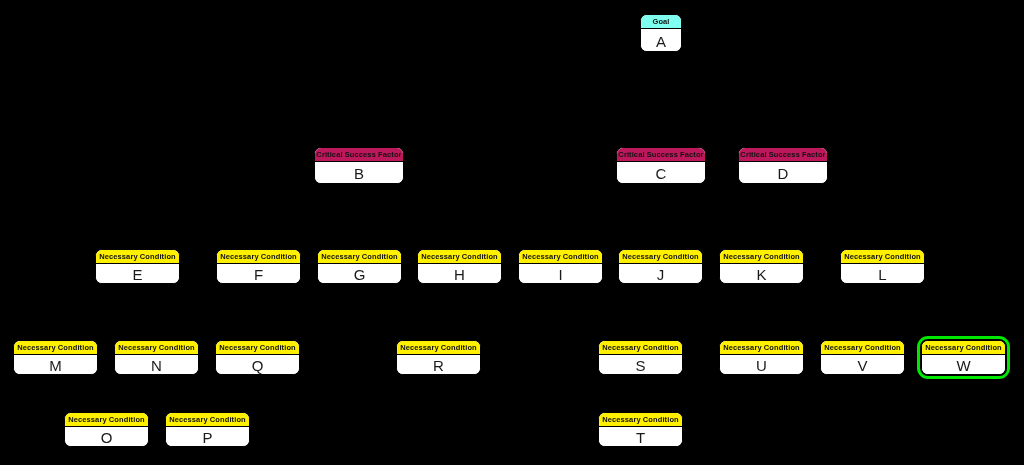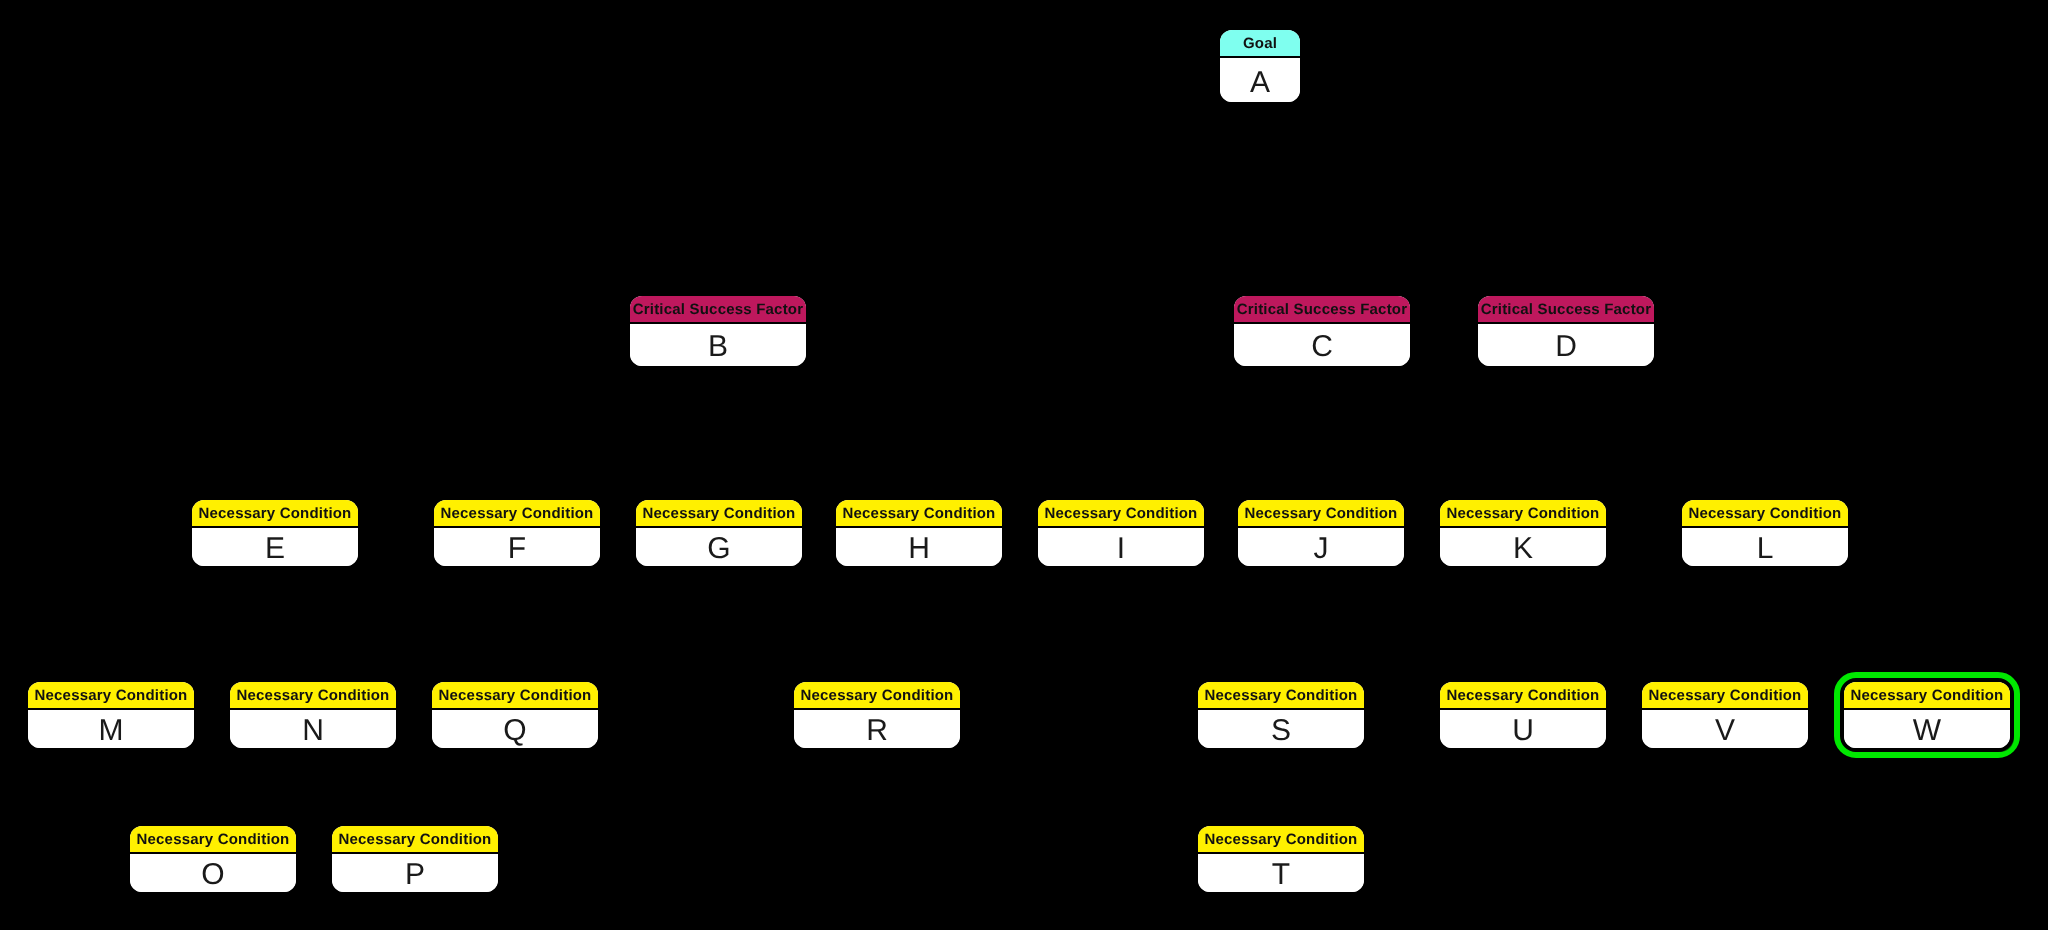--- a/index.html
+++ b/index.html
@@ -54,21 +54,21 @@
     box-sizing:border-box;
     border:3px solid #00E800;
     border-radius:11px;
     pointer-events:none;
   }
 </style>
 </head>
 <body>
 
 <div id="canvas">
-    <div class="node t-goal" style="left: 609px; top: 14px; width: 42px; height: 38px;">
+    <div class="node t-goal" style="left: 640px; top: 14px; width: 42px; height: 38px;">
       <div class="hdr">Goal</div>
       <div class="body" style="height: 24px;">A</div>
     </div>
     <div class="node t-csf" style="left: 314px; top: 147px; width: 90px; height: 37px;">
       <div class="hdr">Critical Success Factor</div>
       <div class="body" style="height: 23px;">B</div>
     </div>
     <div class="node t-csf" style="left: 616px; top: 147px; width: 90px; height: 37px;">
       <div class="hdr">Critical Success Factor</div>
       <div class="body" style="height: 23px;">C</div>

